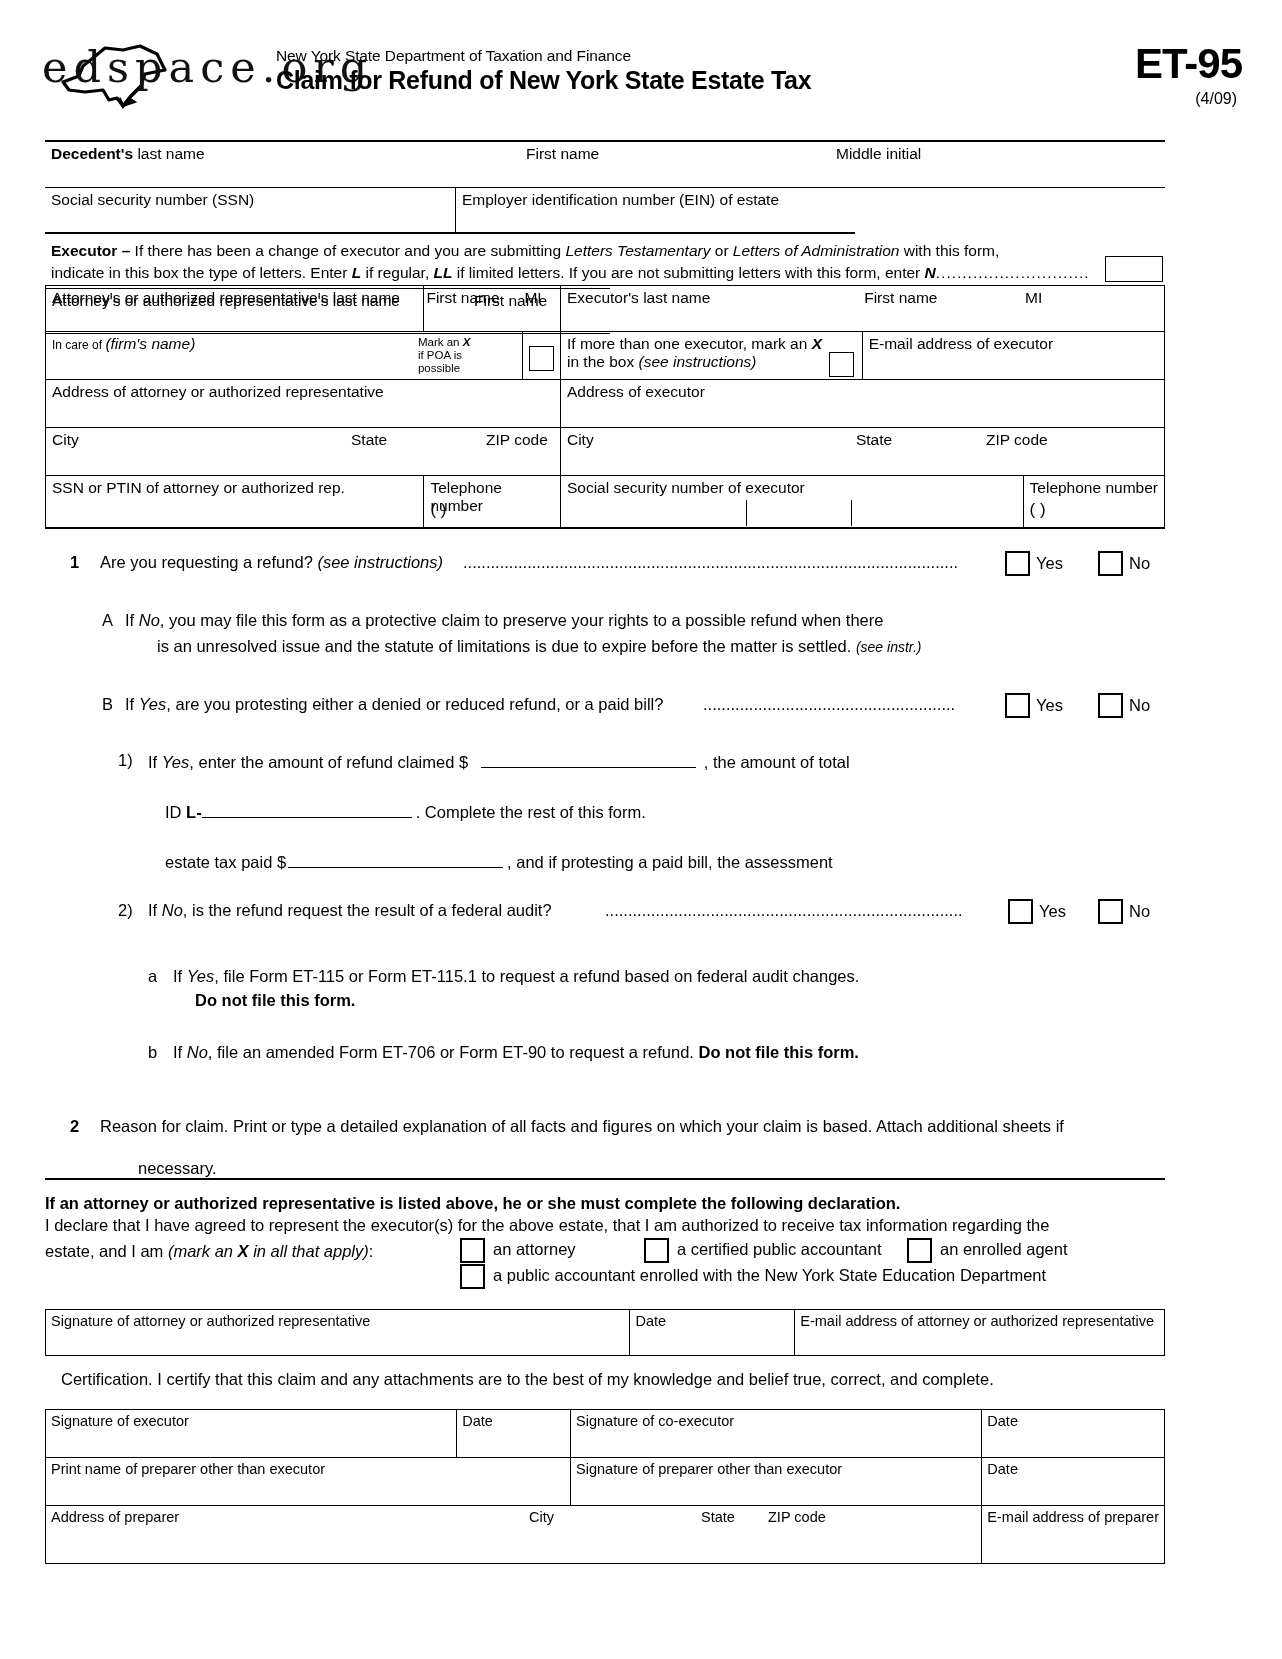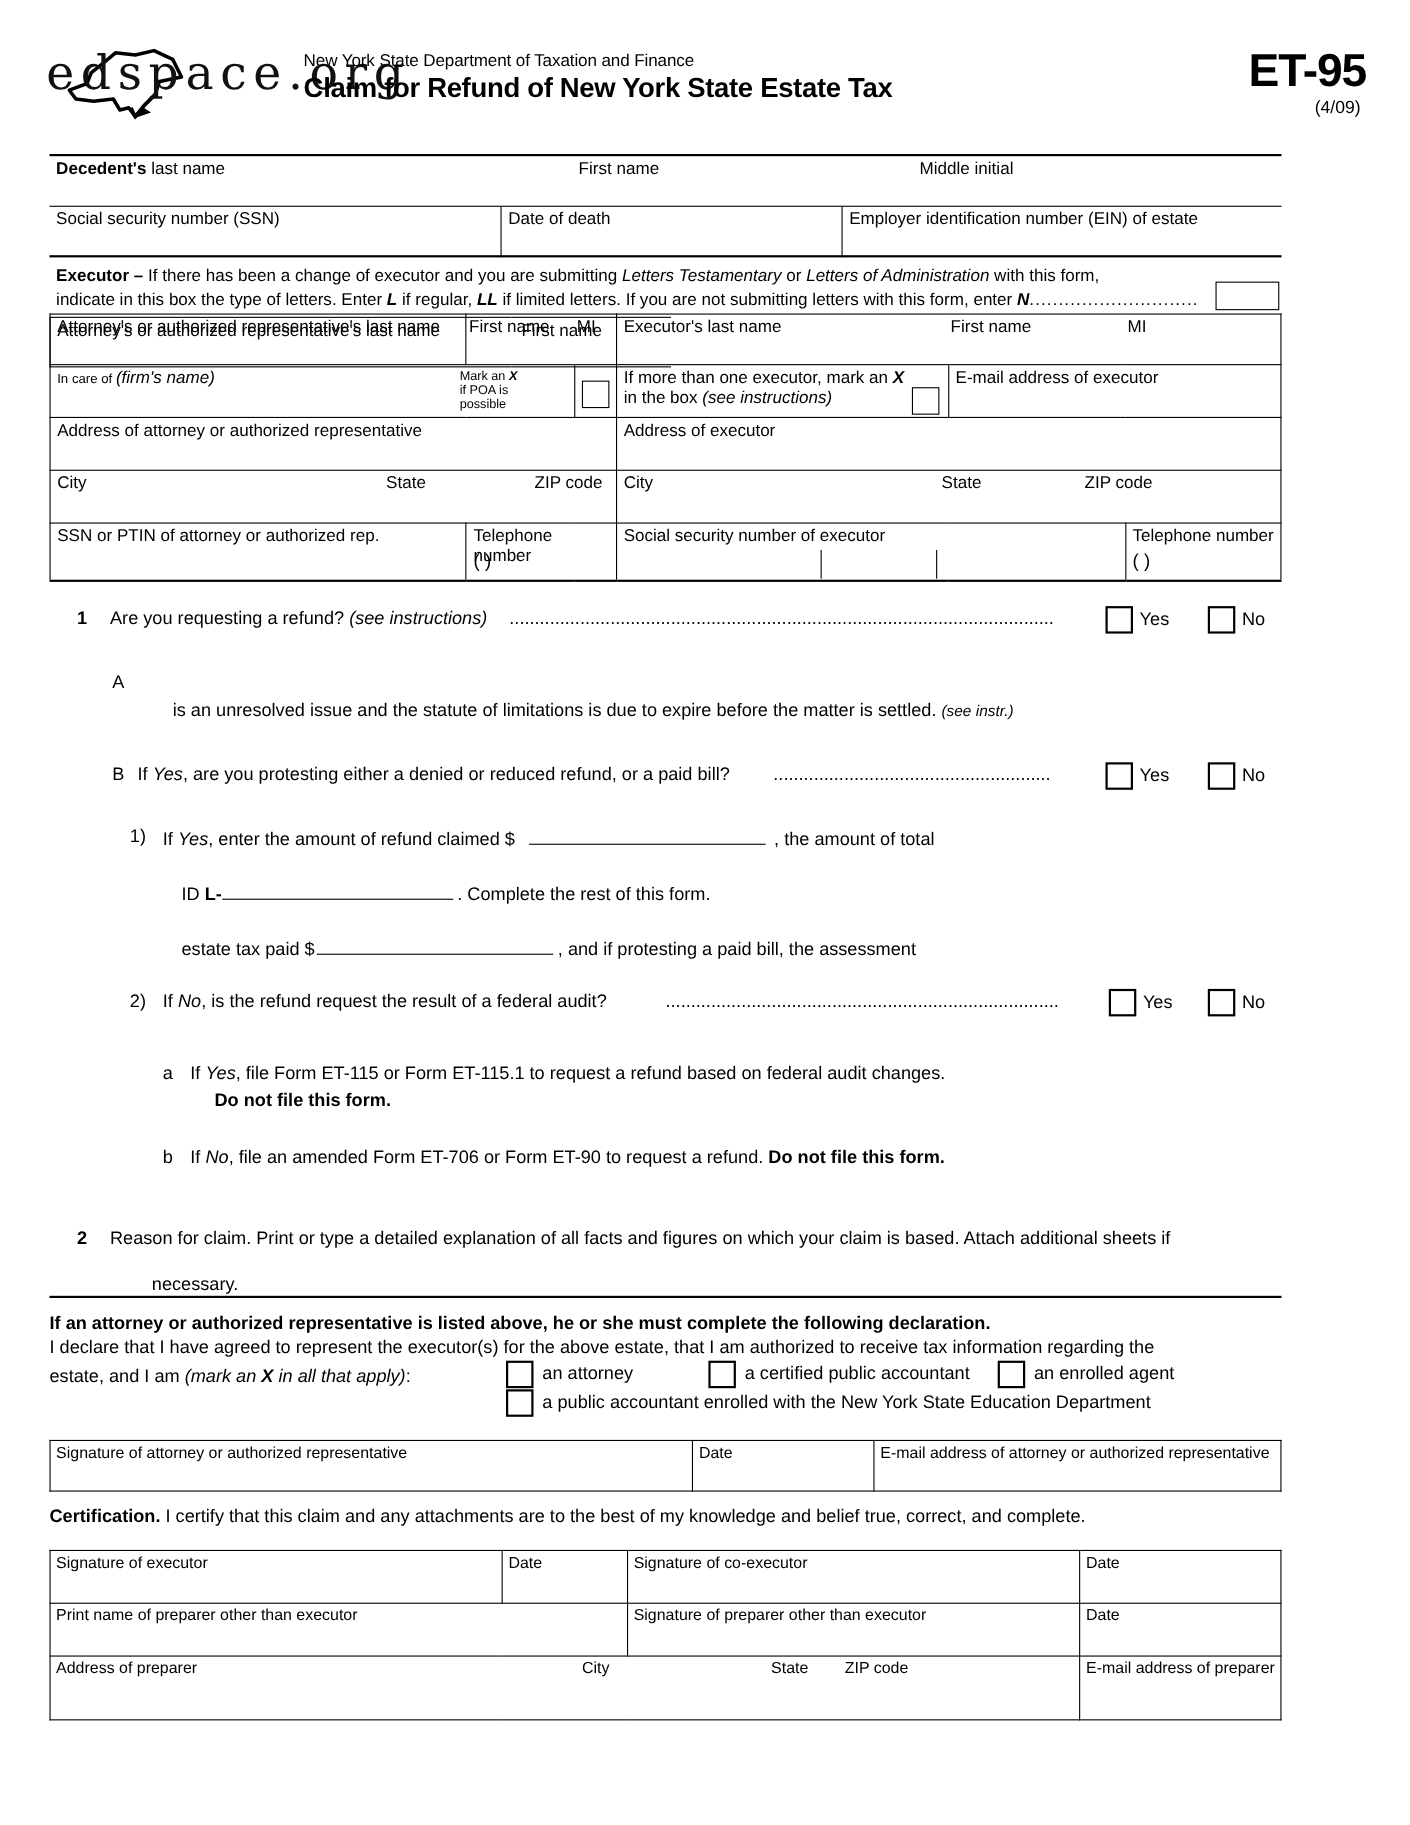--- a/index.html
+++ b/index.html
@@ -105,21 +105,21 @@
 
   table.ftbl { border-collapse:collapse; width:1120px; margin-top:20px; }
   table.ftbl td {
     border:1px solid #000;
     font-size:14.5px;
     padding:3px 5px;
     vertical-align:top;
     height:46px;
   }
   .cert { font-size:16.5px; margin-top:14px; }
-  .cert b { font-weight:bold; }
+  .cert b { font-weight:normal;margin-left:16px; }
 
   .parenphone { font-size:17px; }
 </style>
 </head>
 <body>
 
 <div class="page">
 
   <div class="header">
     <div class="logo">
@@ -149,23 +149,20 @@
       </div>
       <div class="cell nolb" style="width:335px;border-right:none;">
         <span class="lbl">Middle initial</span>
       </div>
     </div>
 
     <div class="row">
       <div class="cell nolb" style="width:410px;border-left:none;border-bottom:2.5px solid #000;">
         <span class="lbl">Social security number (SSN)</span>
       </div>
-      <div class="cell" style="width:310px;border-bottom:2.5px solid #000;">
-        <span class="lbl">Date of death</span>
-      </div>
       <div class="cell" style="width:400px;border-right:none;border-bottom:2.5px solid #000;">
         <span class="lbl">Employer identification number (EIN) of estate</span>
       </div>
     </div>
 
     <div class="exec-para">
       <div>
         <b>Executor –</b><span> If there has been a change of executor and you are submitting </span><i>Letters Testamentary</i><span> or </span><i>Letters of Administration</i><span> with this form,</span>
       </div>
       <div>
@@ -288,20 +285,23 @@
       <span class="yesno" style="left:960px;top:6px;">
         <span class="cb"></span><span>Yes</span>
       </span>
       <span class="yesno" style="left:1053px;top:6px;">
         <span class="cb"></span><span>No</span>
       </span>
     </div>
 
     <div class="qline" style="height:72px;margin-top:16px;">
       <span class="qnum" style="left:57px;top:0;font-weight:normal;">A</span>
+      <span class="qtext" style="left:80px;top:0;white-space:nowrap;">
+        <span>If </span><i>No</i><span>, you may file this form as a protective claim to preserve your rights to a possible refund when there</span>
+      </span>
       <span class="qtext" style="left:112px;top:26px;white-space:nowrap;">
         <span>is an unresolved issue and the statute of limitations is due to expire before the matter is settled. </span><i style="font-size:14px">(see instr.)</i>
       </span>
     </div>
 
     <div class="qline" style="height:48px;margin-top:6px;">
       <span class="qnum" style="left:57px;top:6px;font-weight:normal;">B</span>
       <span class="qtext" style="left:80px;top:6px;white-space:nowrap;">
         <span>If </span><i>Yes</i><span>, are you protesting either a denied or reduced refund, or a paid bill?</span>
       </span>

